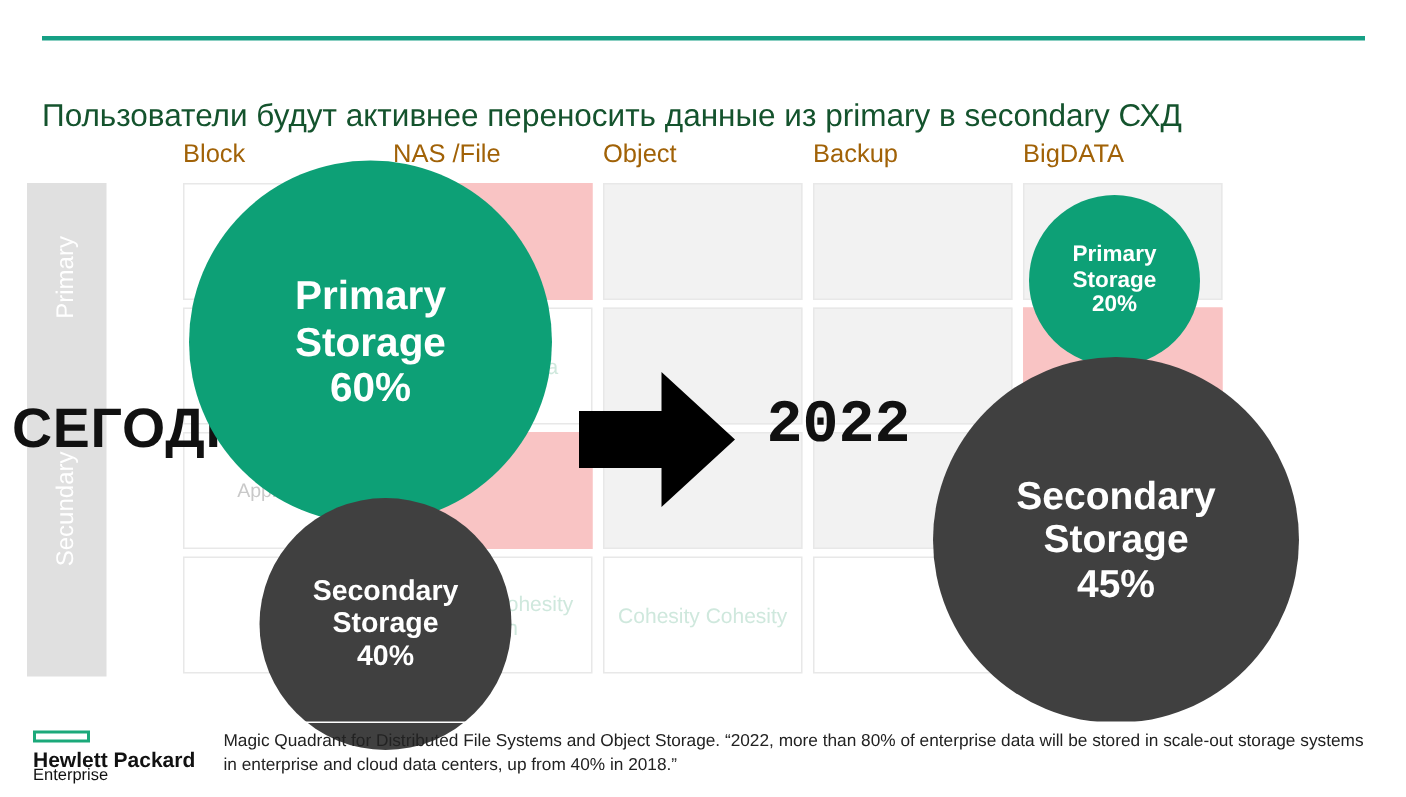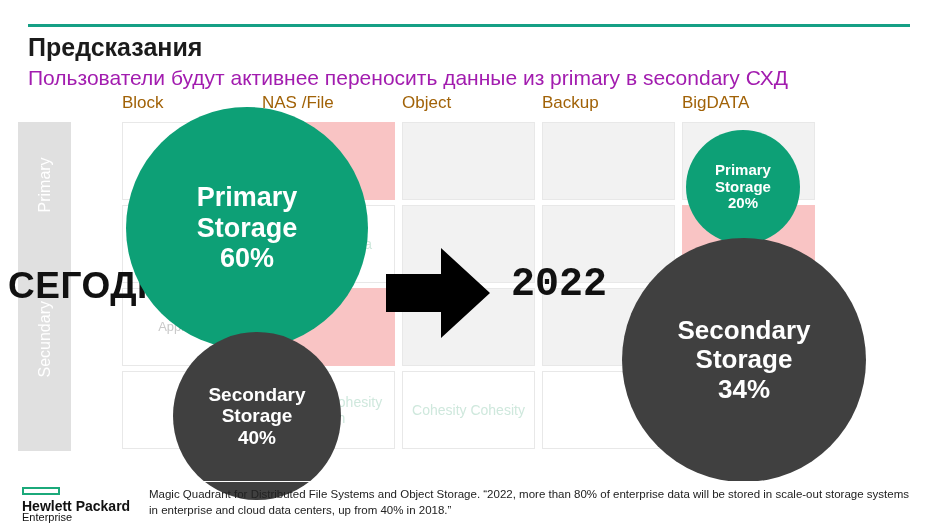--- a/index.html
+++ b/index.html
@@ -35,21 +35,21 @@
     color: #1b1b1b;
     letter-spacing: 0px;
     white-space: nowrap;
   }
   .slide-subtitle {
     position: absolute;
     left: 28px;
     top: 66px;
     font-size: 21px;
     font-weight: normal;
-    color: #a21caf;
+    color: #14532d;
     white-space: nowrap;
   }
 
   
   .matrix {
     position: absolute;
     left: 18px;
     top: 92px;
     width: 901px;
     height: 365px;
@@ -212,21 +212,20 @@
     color: #111111;
     white-space: nowrap;
   }
 </style>
 </head>
 <body>
 
 <div id="slide">
 
   <div class="top-rule"></div>
-  <div class="slide-title">Предсказания</div>
   <div class="slide-subtitle">Пользователи будут активнее переносить данные из primary в secondary СХД</div>
 
   <div class="matrix" id="matrix-root">
     <div class="axis-band"></div>
     <div class="axis-label primary">Primary</div>
     <div class="axis-label secondary">Secundary</div>
   <div class="col-header" style="left: 104px; width: 133px;">Block</div>
       <div class="col-header" style="left: 244px; width: 133px;">NAS /File</div>
       <div class="col-header" style="left: 384px; width: 133px;">Object</div>
       <div class="col-header" style="left: 524px; width: 133px;">Backup</div>
@@ -276,21 +275,21 @@
 
   <div class="bubble green" id="bubble-primary-2022">
     <div>Primary</div>
     <div>Storage</div>
     <div>20%</div>
   </div>
 
   <div class="bubble blue" id="bubble-secondary-2022">
     <div>Secondary</div>
     <div>Storage</div>
-    <div>34%</div>
+    <div>45%</div>
   </div>
 
   <div class="footer-rule"></div>
   <div class="footer-note">Magic Quadrant for Distributed File Systems and Object Storage. “2022, more than 80% of enterprise data will be stored in scale-out storage systems in enterprise and cloud data centers, up from 40% in 2018.”</div>
 
   <div class="hpe-logo">
     <div class="hpe-mark"></div>
     <div class="hpe-name">Hewlett Packard</div>
     <div class="hpe-sub">Enterprise</div>
   </div>

